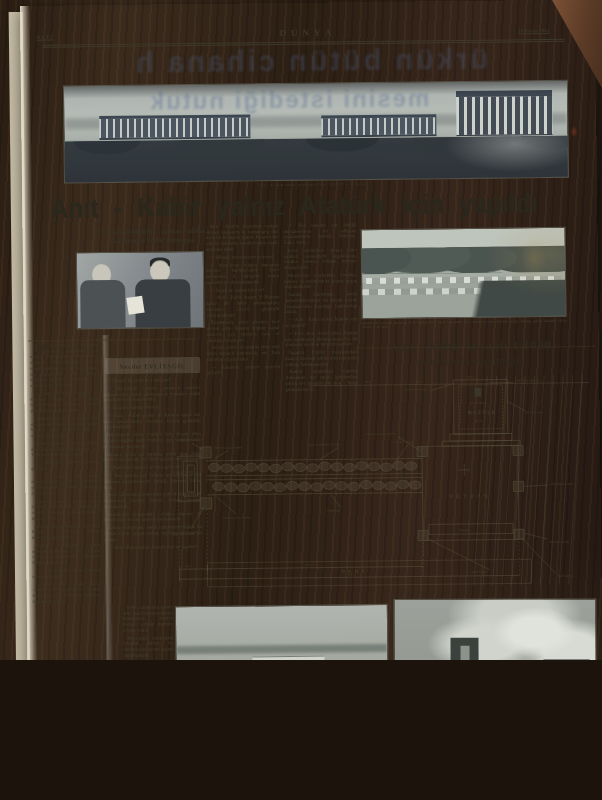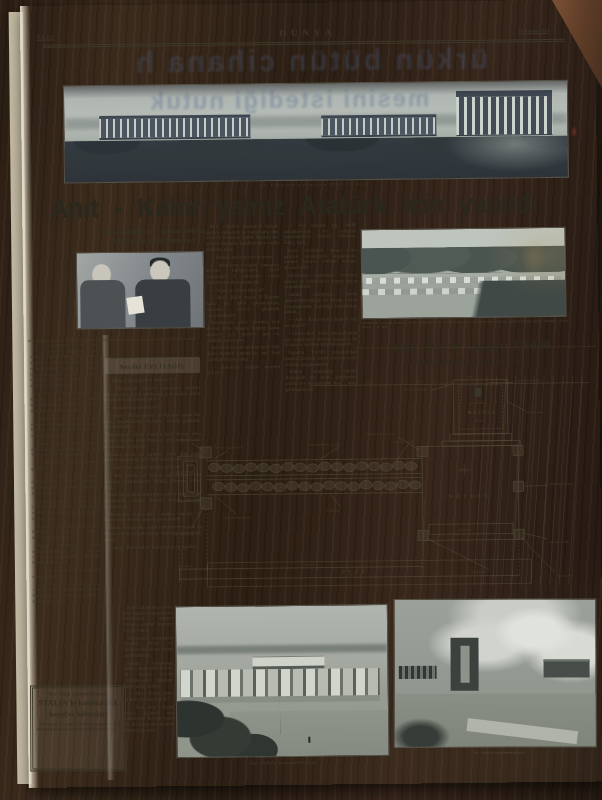--- a/index.html
+++ b/index.html
@@ -1,17 +1,17 @@
 <!DOCTYPE html>
 <html><head>
 <meta charset="utf-8">
 <style>
 *{margin:0;padding:0;box-sizing:border-box}
 html,body{background:#1c130c}
-#stage{position:relative;width:602px;height:800px;overflow:hidden;
+#stage{position:relative;width:602px;height:660px;overflow:hidden;
   font-family:"Liberation Serif",serif;
   background:linear-gradient(97deg,#2a1d13 0%,#3b2b1d 18%,#2c1f14 45%,#37261b 70%,#241912 100%)}
 #stage::before{content:"";position:absolute;inset:0;
   background:repeating-linear-gradient(93deg,rgba(210,155,105,.06) 0 2px,transparent 2px 7px,rgba(0,0,0,.14) 7px 9px,transparent 9px 15px)}
 #under-sheet{position:absolute;left:13px;top:12px;width:14px;height:772px;background:#c6bda6;transform:rotate(-.65deg)}
 #paper{position:absolute;left:20px;top:6px;width:575px;height:782px;transform:rotate(-.65deg);transform-origin:0 0;
   background:linear-gradient(105deg,#dcd4bf 0%,#d0c7af 8%,#c8be a 0%,#c8bea5 30%,#ccc3aa 55%,#c0b79d 78%,#a99d83 100%);
   box-shadow:2px 5px 16px rgba(0,0,0,.65)}
 #paper::before{content:"";position:absolute;inset:0;
   background:radial-gradient(420px 300px at 88% 97%,rgba(90,72,48,.28),transparent 70%),

